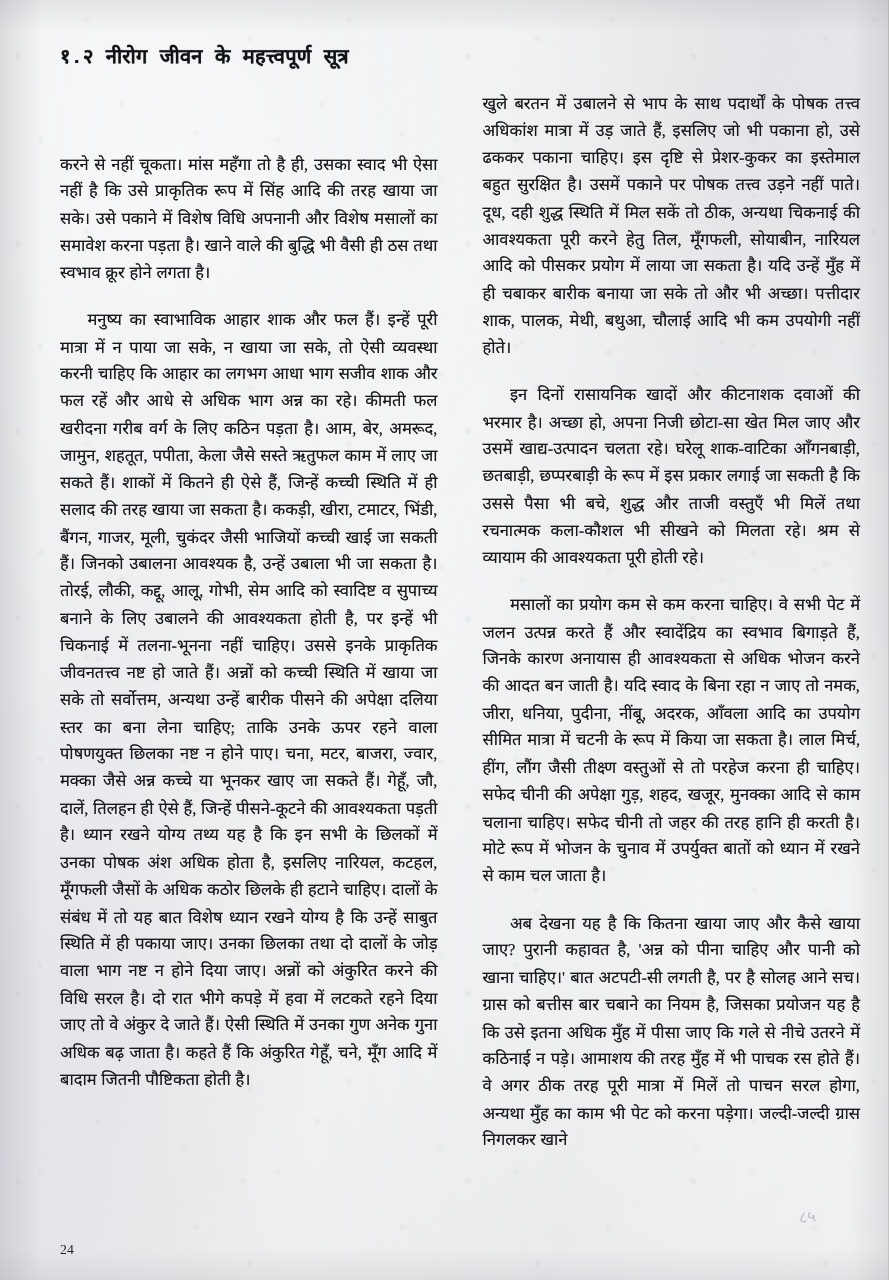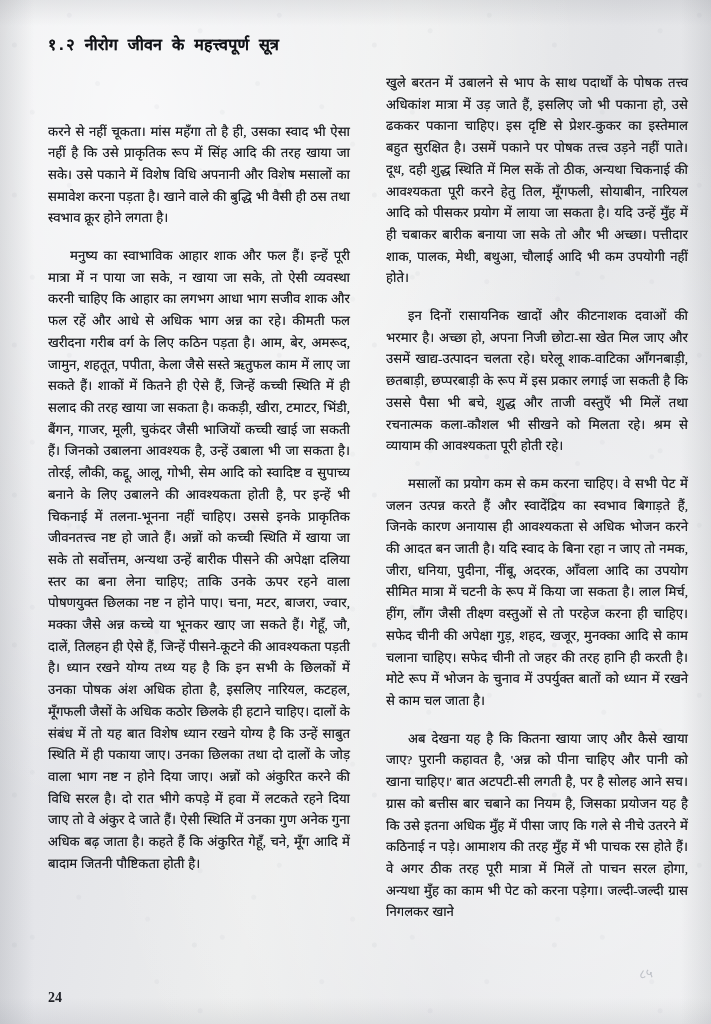--- a/index.html
+++ b/index.html
@@ -91,22 +91,22 @@
     text-indent: 22px;
     margin-top: 16px;
   }
   p.para.no-indent { text-indent: 0; }
 
   #page-number {
     position: absolute;
     left: 48px;
     bottom: 18px;
     font-family: "Liberation Serif", "DejaVu Serif", serif;
-    font-size: 14px;
-    font-weight: bold;
+    font-size: 11px;
+    font-weight: normal;
     color: #22242a;
     text-align: right;
   }
 
   
   #bleed-mark {
     position: absolute;
     right: 58px;
     bottom: 42px;
     font-family: "Liberation Serif", "DejaVu Serif", serif;

